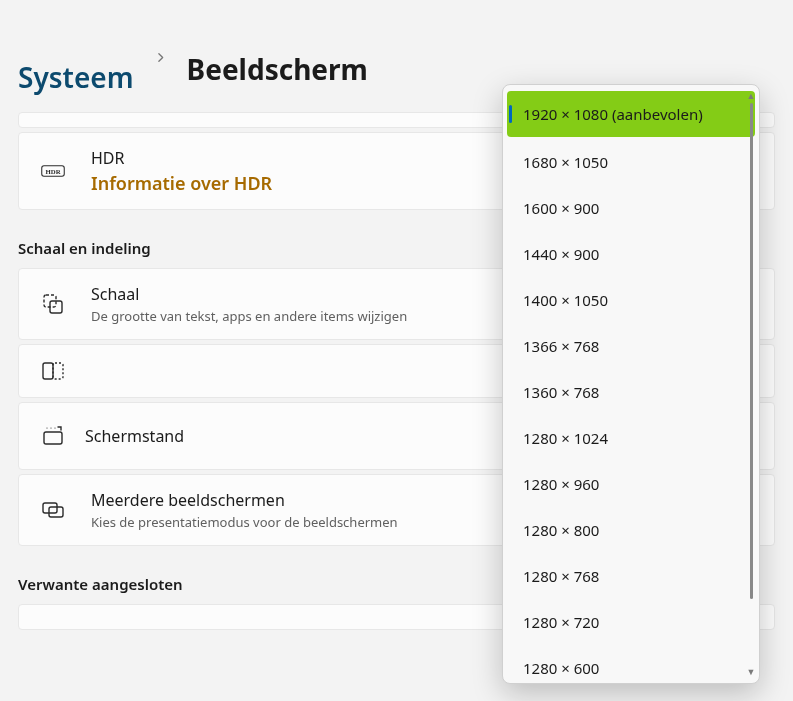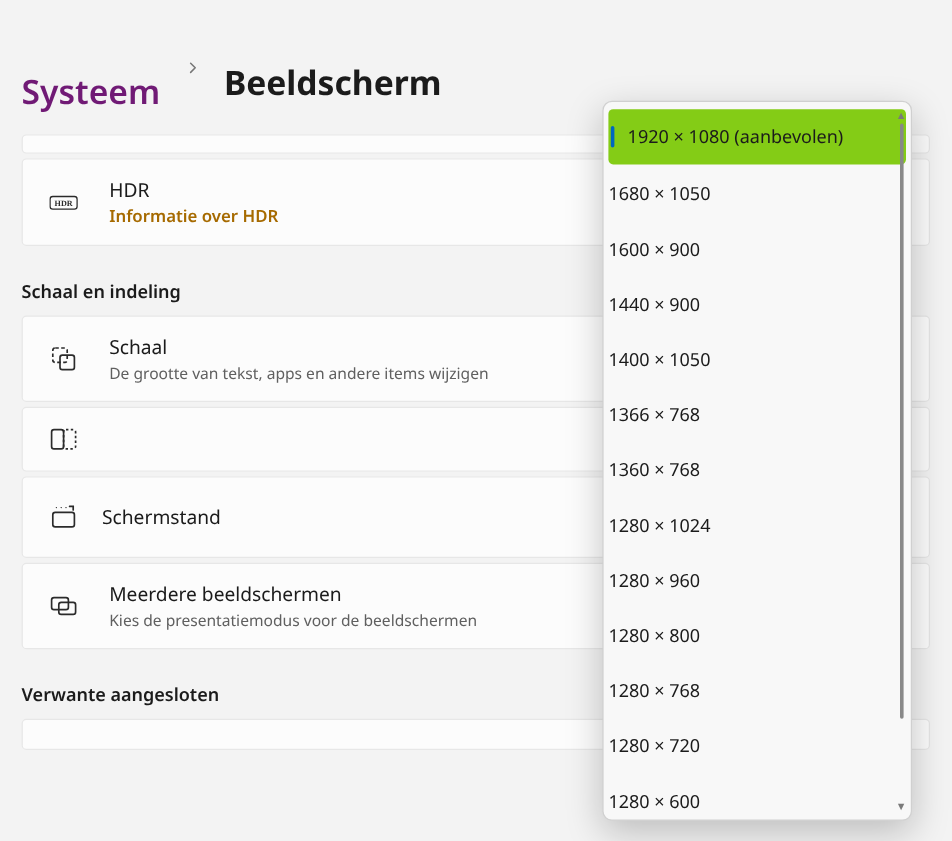--- a/index.html
+++ b/index.html
@@ -23,40 +23,40 @@
     position:relative;
   }
   .breadcrumb{
     display:flex;
     align-items:center;
     gap:20px;
     padding:10px 18px 16px;
     font-size:28px;
     font-weight:400;
   }
-  .breadcrumb .crumb{font-weight:600;color:#701a75;margin-top:48px;}
+  .breadcrumb .crumb{font-weight:600;color:#0c4a6e;margin-top:48px;}
   .breadcrumb .chev{color:#767676;}
   .breadcrumb .current{font-weight:700;margin-top:32px;}
   .content{padding:0 18px 40px;}
   .card{
     background:var(--card);
     border:1px solid var(--border);
     border-radius:4px;
     padding:14px 20px 14px 20px;
     display:flex;
     align-items:center;
     gap:24px;
     margin-bottom:4px;
   }
   .card.empty-strip{height:16px;padding:6px 20px;}
   .card .icon-col{width:28px;display:flex;align-items:center;justify-content:center;}
   .card .txt{display:flex;flex-direction:column;gap:2px;}
   .card .title{font-size:16px;line-height:22px;}
   .card .sub{font-size:13px;color:var(--subtext);line-height:18px;}
-  .card .link{font-size:14px;color:var(--link);font-weight:600;}
+  .card .link{font-size:18px;color:var(--link);font-weight:600;}
   .section-title{
     font-size:15px;font-weight:600;
     margin:28px 0 10px 0;
   }
   
   .ic{width:24px;height:24px;stroke:#2b2b2b;stroke-width:1.4;fill:none;}
   
   .dropdown{
     position:absolute;
     top:84px;left:502px;
@@ -66,21 +66,21 @@
     border-radius:8px;
     box-shadow:0 10px 30px rgba(0,0,0,0.22);
     display:flex;flex-direction:column;
     padding:4px 0;
     overflow:hidden;
   }
   .dd-items{flex:1;overflow:hidden;}
   .dd-item{
     height:46px;
     display:flex;align-items:center;
-    padding:0 4px;
+    padding:0 20px;
     font-size:15px;
     cursor:default;
     position:relative;
   }
   .dd-item.selected{background:#84cc16;border-radius:4px;margin:2px 4px;padding:0 16px;}
   .dd-item.selected::before{
     content:"";position:absolute;left:2px;top:14px;bottom:14px;width:3px;
     background:#0067c0;border-radius:2px;
   }
   .dd-scroll{

